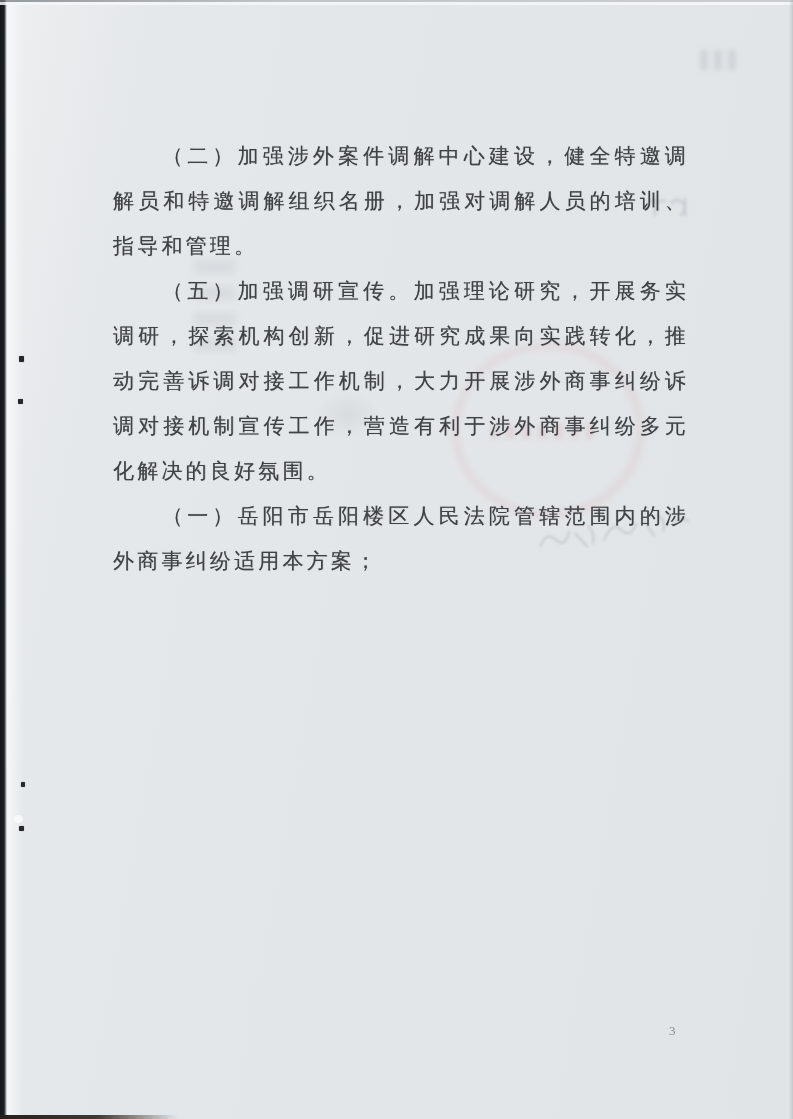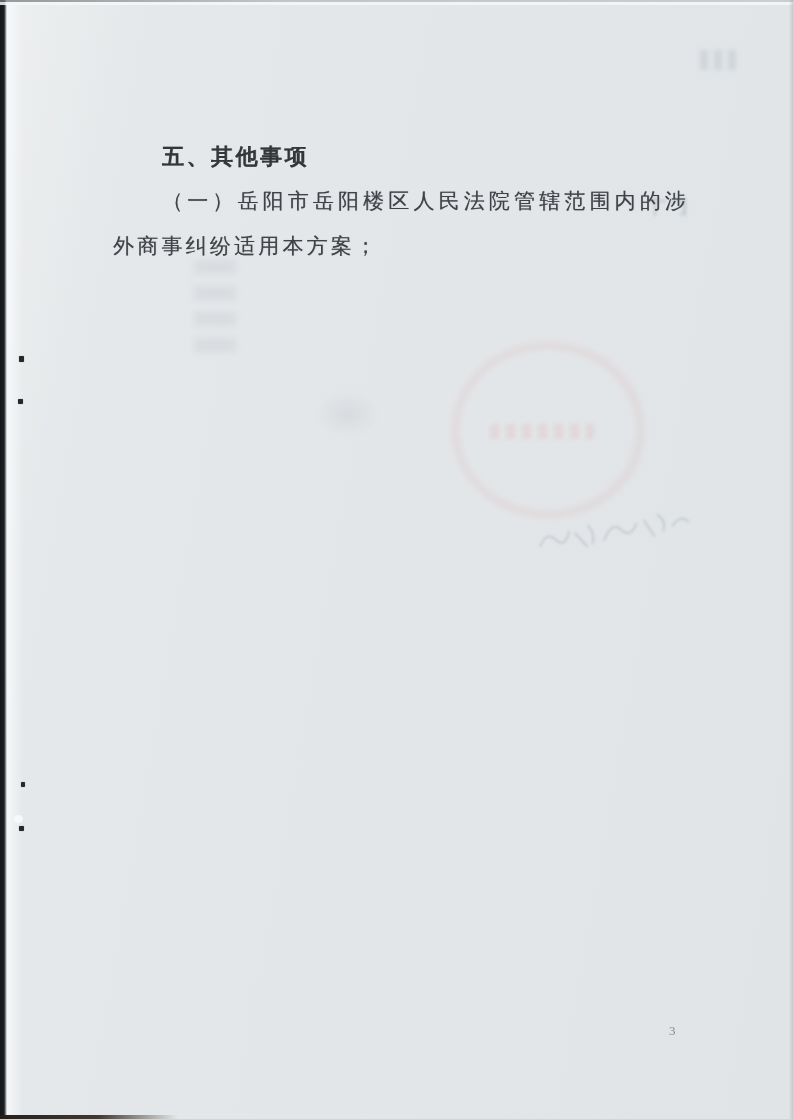--- a/index.html
+++ b/index.html
@@ -83,19 +83,20 @@
   <div class="ghost ghost-blob-1"></div>
   <div class="ghost ghost-blob-2"></div>
 
   <div class="speck speck-1"></div>
   <div class="speck speck-2"></div>
   <div class="speck speck-3"></div>
   <div class="speck speck-4"></div>
   <div class="speck-white"></div>
 
   <div class="content">
-    <p class="section-heading">五、其他事项</p>
+    <p>（二）加强涉外案件调解中心建设，健全特邀调解员和特邀调解组织名册，加强对调解人员的培训、指导和管理。</p>
+    <p>（五）加强调研宣传。加强理论研究，开展务实调研，探索机构创新，促进研究成果向实践转化，推动完善诉调对接工作机制，大力开展涉外商事纠纷诉调对接机制宣传工作，营造有利于涉外商事纠纷多元化解决的良好氛围。</p>
     <p>（一）岳阳市岳阳楼区人民法院管辖范围内的涉外商事纠纷适用本方案；</p>
   </div>
 
   <div class="page-number">3</div>
 
 </div>
 
 </body></html>

